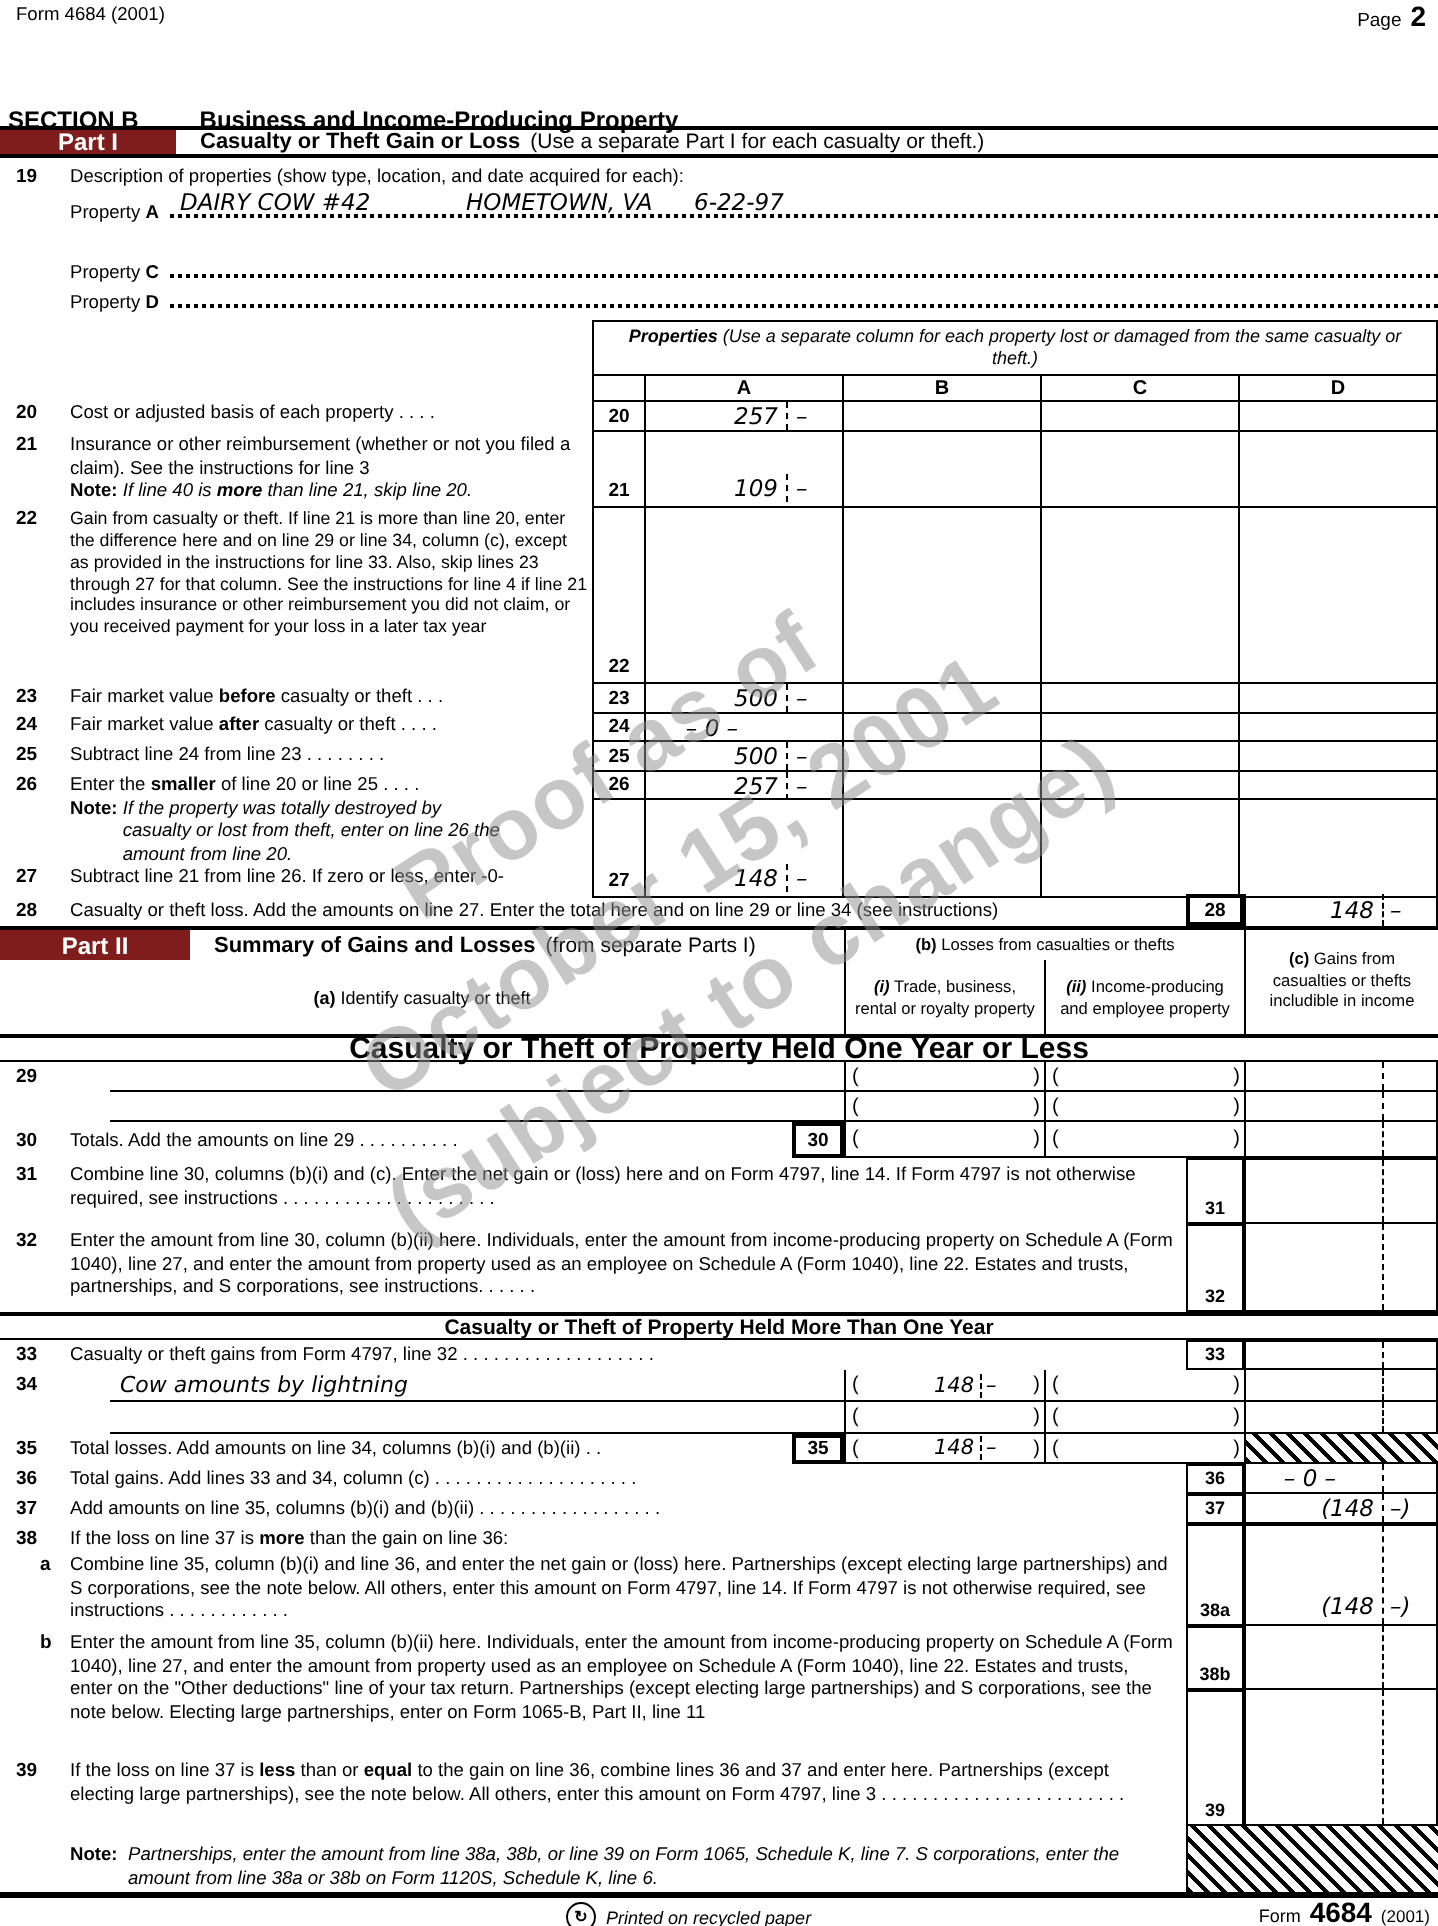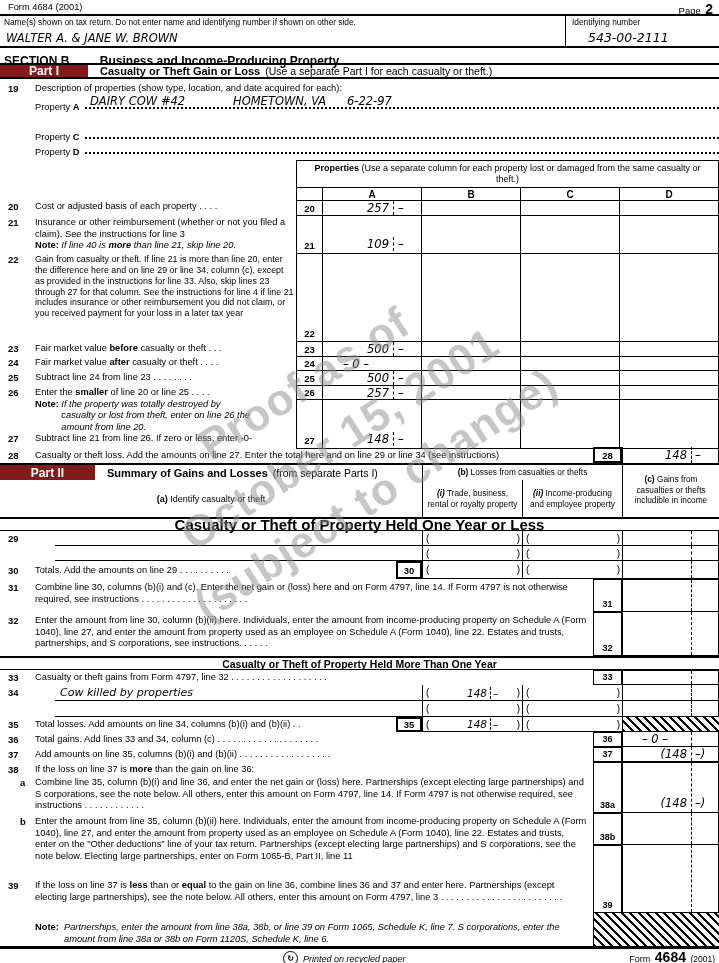--- a/index.html
+++ b/index.html
@@ -54,27 +54,20 @@
 <body>
 
 <div class="page">
 
   <div class="abs t9" style="left:8px;top:2px;">Form 4684 (2001)</div>
   <div class="abs" style="right:6px;top:0px;">
     <span style="font-size:9.5px;">Page</span>
     <span class="b" style="font-size:14px;">2</span>
   </div>
 
-  <div class="abs" style="left:0;top:14px;width:719px;height:34px;border-top:2px solid #000;border-bottom:2px solid #000;">
-    <div class="abs t85" style="left:4px;top:2px;width:540px;">Name(s) shown on tax return. Do not enter name and identifying number if shown on other side.</div>
-    <div class="abs hw" style="left:6px;top:15px;">WALTER A. &amp; JANE W. BROWN</div>
-    <div class="abs" style="left:565px;top:0;height:100%;border-left:1px solid #000;"></div>
-    <div class="abs t85" style="left:572px;top:2px;">Identifying number</div>
-    <div class="abs hw" style="left:588px;top:14px;font-size:12.5px;">543-00-2111</div>
-  </div>
 
   <div class="abs" style="left:4px;top:51px;">
     <span class="b" style="font-size:12px;">SECTION B</span>
     <span class="b" style="font-size:12px;margin-left:26px;">Business and Income-Producing Property</span>
   </div>
 
   <div class="abs" style="left:0;top:63px;width:719px;height:16px;border-top:2px solid #000;border-bottom:2px solid #000;display:flex;">
     <div class="chip" style="width:88px;">Part I</div>
     <div style="margin-left:12px;display:flex;align-items:center;">
       <span class="b" style="font-size:11px;">Casualty or Theft Gain or Loss</span>
@@ -131,21 +124,21 @@
   <div class="lt" style="top:387px;width:258px;">
     <span>Enter the </span><span class="b">smaller</span><span> of line 20 or line 25   .   .   .   .</span><br>
     <span class="b">Note:</span>
     <span class="i" style="display:inline-block;width:195px;vertical-align:top;">If the property was totally destroyed by casualty or lost from theft, enter on line 26 the amount from line 20.</span>
   </div>
 
   <span class="mn" style="top:433px;">27</span>
   <div class="lt" style="top:433px;width:258px;">Subtract line 21 from line 26. If zero or less, enter -0-</div>
 
   <div class="ptab">
-    <div class="ptrow first" style="height:26px;align-items:center;justify-content:flex-start;">
+    <div class="ptrow first" style="height:26px;align-items:center;justify-content:flex-start;font-style:italic;">
       <div style="text-align:center;font-size:9px;padding:0 10px;line-height:1.25;">
         <span class="b">Properties</span><span> (Use a separate column for each property lost or damaged from the same casualty or theft.)</span>
       </div>
     </div>
     <div class="ptrow" style="height:13px;">
       <div class="ncell vc"></div>
       <div class="dcell" style="justify-content:center;align-items:center;font-weight:bold;font-size:10px;">
           <span>A</span>
         </div>
       <div class="dcell" style="justify-content:center;align-items:center;font-weight:bold;font-size:10px;">
@@ -449,21 +442,21 @@
   <div class="lt" style="top:672px;width:552px;white-space:nowrap;overflow:hidden;">Casualty or theft gains from Form 4797, line 32   .   .   .   .   .   .   .   .   .   .   .   .   .   .   .   .   .   .   .</div>
   <div class="abs rbox" style="left:593px;top:670px;width:29px;height:15px;align-items:center;">
       <span>33</span>
     </div>
   <div class="abs ccell" style="left:622px;top:670px;width:97px;height:15px;border-top:1px solid #000;">
       <span class="cv2"></span>
       <div class="ccent"></div>
     </div>
 
   <span class="mn" style="top:687px;">34</span>
-  <span class="abs hw" style="left:60px;top:686px;font-size:11px;">Cow killed by properties</span>
+  <span class="abs hw" style="left:60px;top:686px;font-size:11px;">Cow amounts by lightning</span>
   <div class="ul" style="left:55px;top:700px;width:367px;"></div>
   <div class="abs pc" style="left:422px;top:685px;width:100px;height:16px;">
       <span class="op">(</span>
       <span class="pv hw" style="font-size:10.5px;">148</span>
       <span class="pcents hw" style="font-size:10.5px;">–</span>
       <span class="cp">)</span>
     </div>
   <div class="abs pc" style="left:522px;top:685px;width:100px;height:16px;">
       <span class="op">(</span>
       <span class="pv"></span>

